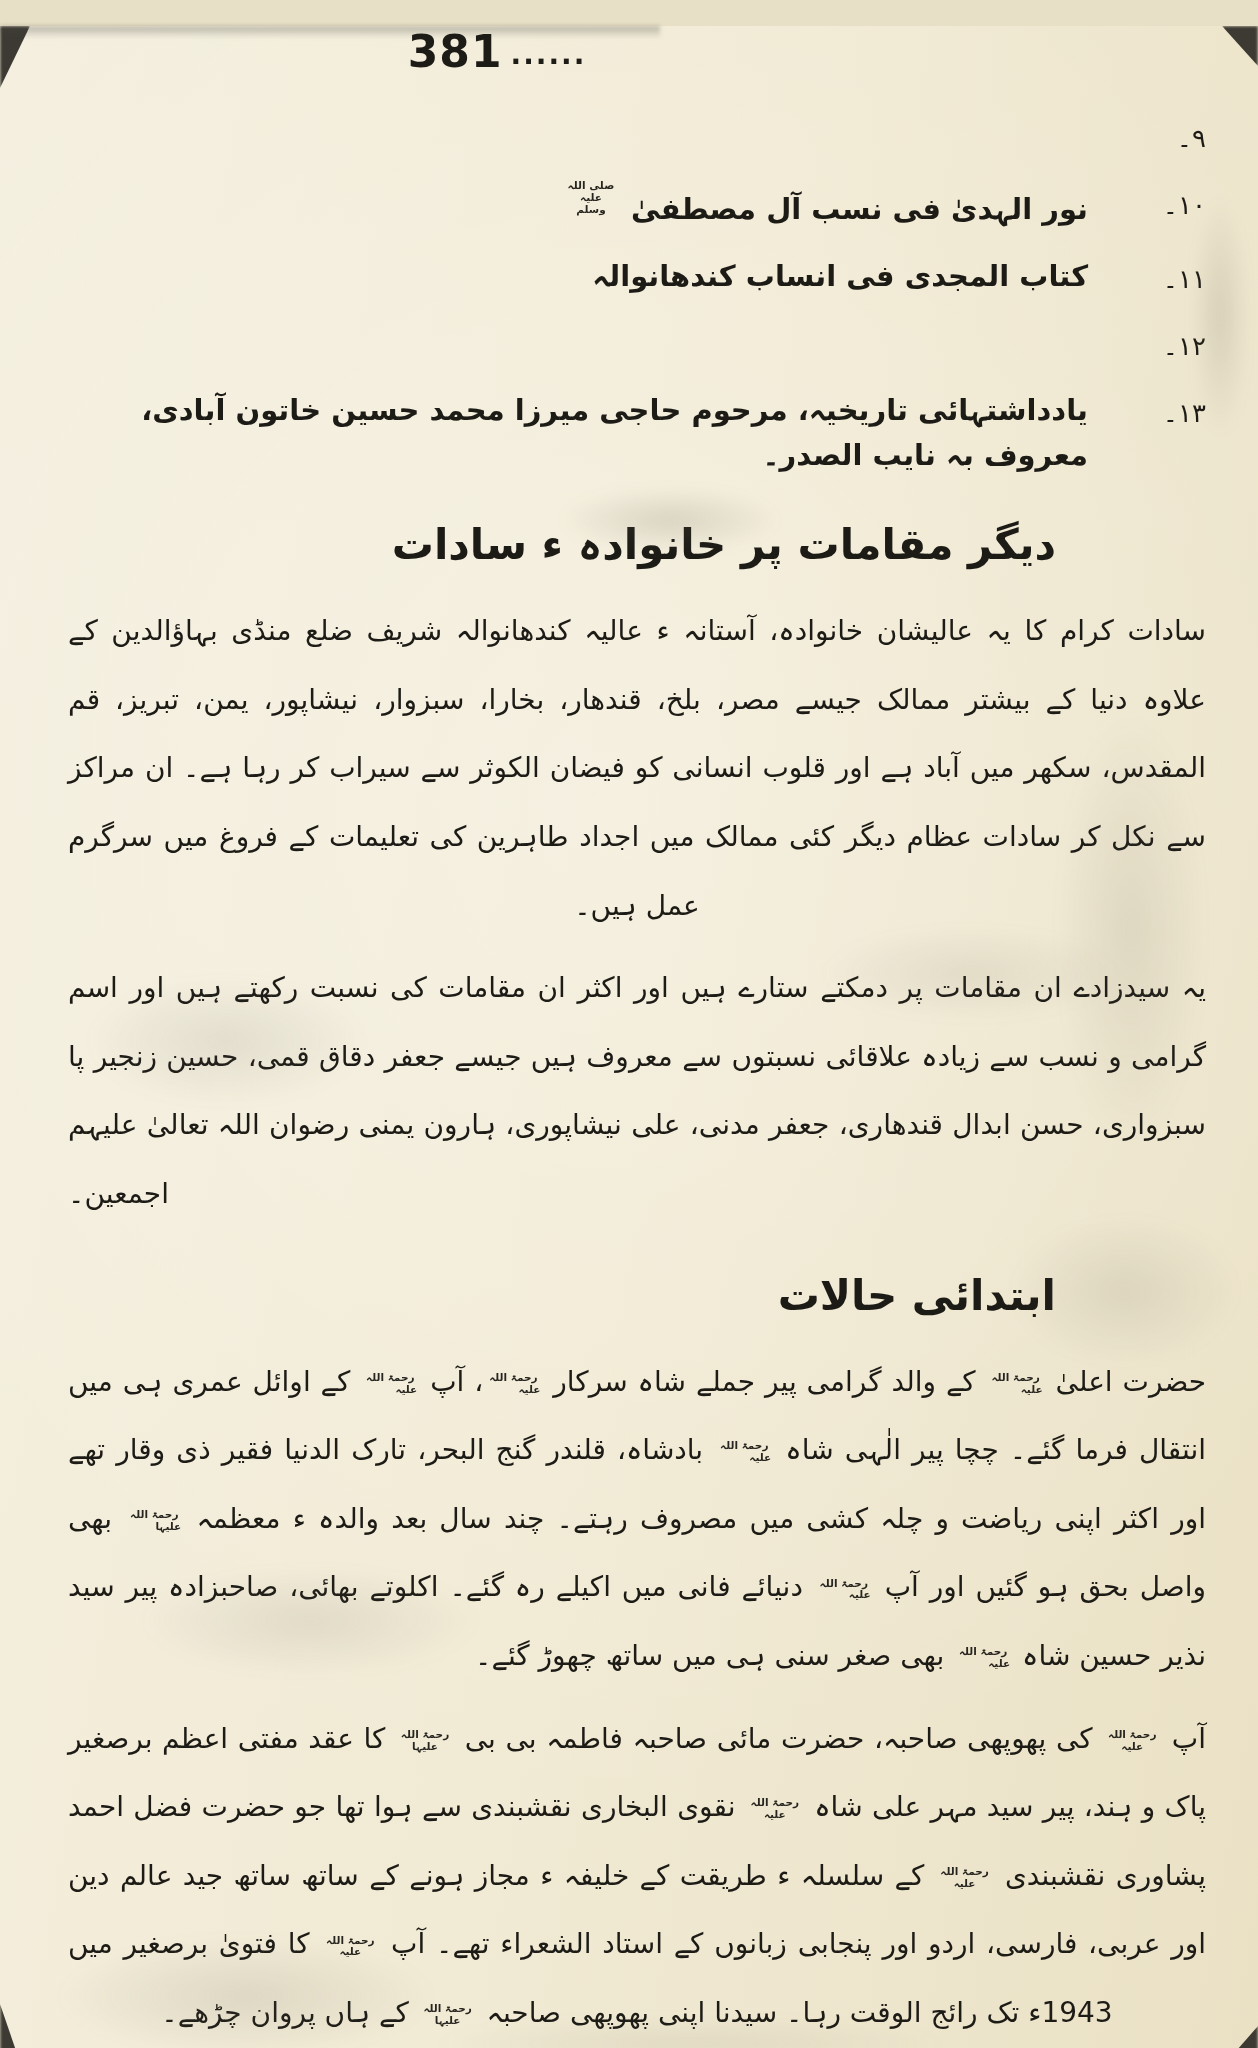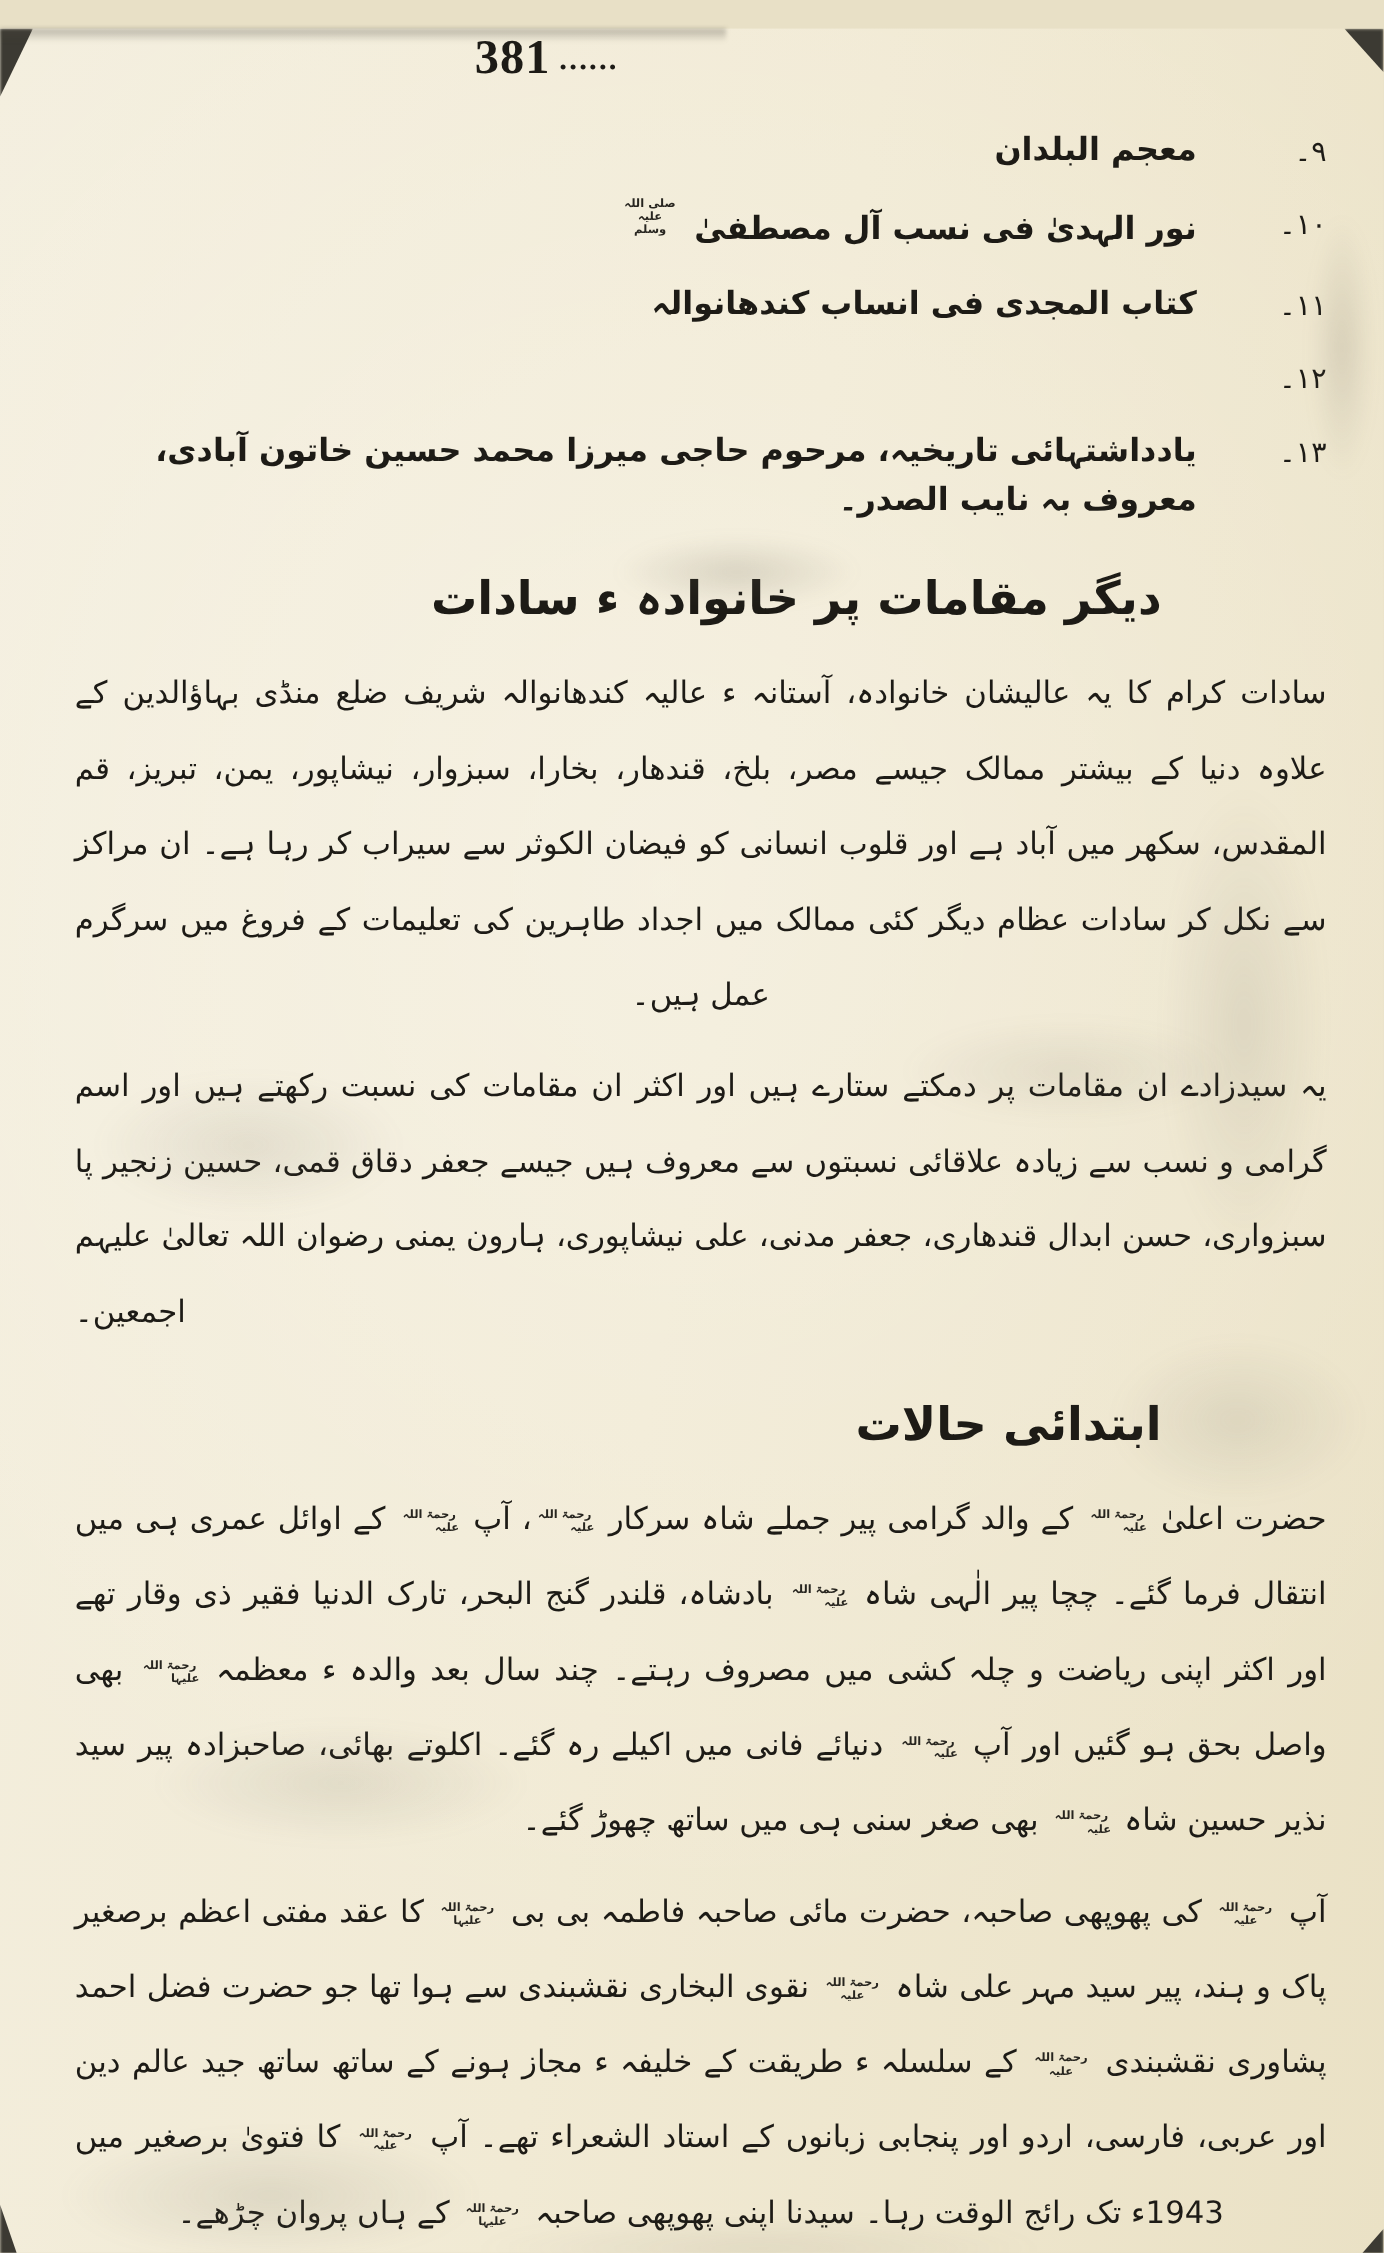--- a/index.html
+++ b/index.html
@@ -20,21 +20,21 @@
   .c-tl{top:0;left:0;width:30px;height:62px;clip-path:polygon(0 0,100% 0,0 100%);}
   .c-tr{top:0;right:0;width:36px;height:40px;clip-path:polygon(0 0,100% 0,100% 100%);}
   .c-bl{bottom:0;left:0;width:24px;height:70px;clip-path:polygon(0 0,0 100%,100% 100%);}
   .c-br{bottom:0;right:0;width:42px;height:48px;clip-path:polygon(100% 0,100% 100%,0 100%);}
   .top-band{position:absolute;top:0;left:0;width:660px;height:12px;
     background:linear-gradient(rgba(72,70,60,.35),rgba(72,70,60,0));filter:blur(2px);}
   .ghost{position:absolute;filter:blur(7px);pointer-events:none;}
   
   .head{
     display:flex;direction:ltr;align-items:baseline;gap:8px;
-    width:fit-content;margin:26px auto 0;transform:translateX(-132px);font-family:Liberation Serif, serif;
+    width:fit-content;margin:26px auto 0;transform:translateX(-132px);
   }
   .pgnum{font-weight:bold;font-size:44px;letter-spacing:1px;}
   .leader{font-weight:bold;font-size:28px;letter-spacing:2px;transform:translateY(-3px);}
   .booktitle{font-weight:bold;font-size:34px;}
   
   .content{padding:0 52px 0 68px;direction:rtl;}
   
   .ref-list{list-style:none;margin:36px 0 0;padding:0;}
   .ref-row{display:flex;margin-bottom:22px;font-size:29px;line-height:1.55;}
   .ref-num{flex:none;width:118px;font-size:26px;padding-top:5px;}
@@ -76,21 +76,20 @@
 
   <header class="head">
     <span class="pgnum">381</span>
     <span class="leader">......</span>
   </header>
 
   <main class="content">
     <ol class="ref-list">
         <li class="ref-row">
           <span class="ref-num">۹۔</span>
-          <span class="ref-text">معجم البلدان</span>
         </li>
         <li class="ref-row">
           <span class="ref-num">۱۰۔</span>
           <span class="ref-text">نور الہدیٰ فی نسب آل مصطفیٰ <span class="honorific">صلی اللہ علیہ وسلم</span></span>
         </li>
         <li class="ref-row">
           <span class="ref-num">۱۱۔</span>
           <span class="ref-text">کتاب المجدی فی انساب کندھانوالہ</span>
         </li>
         <li class="ref-row">

